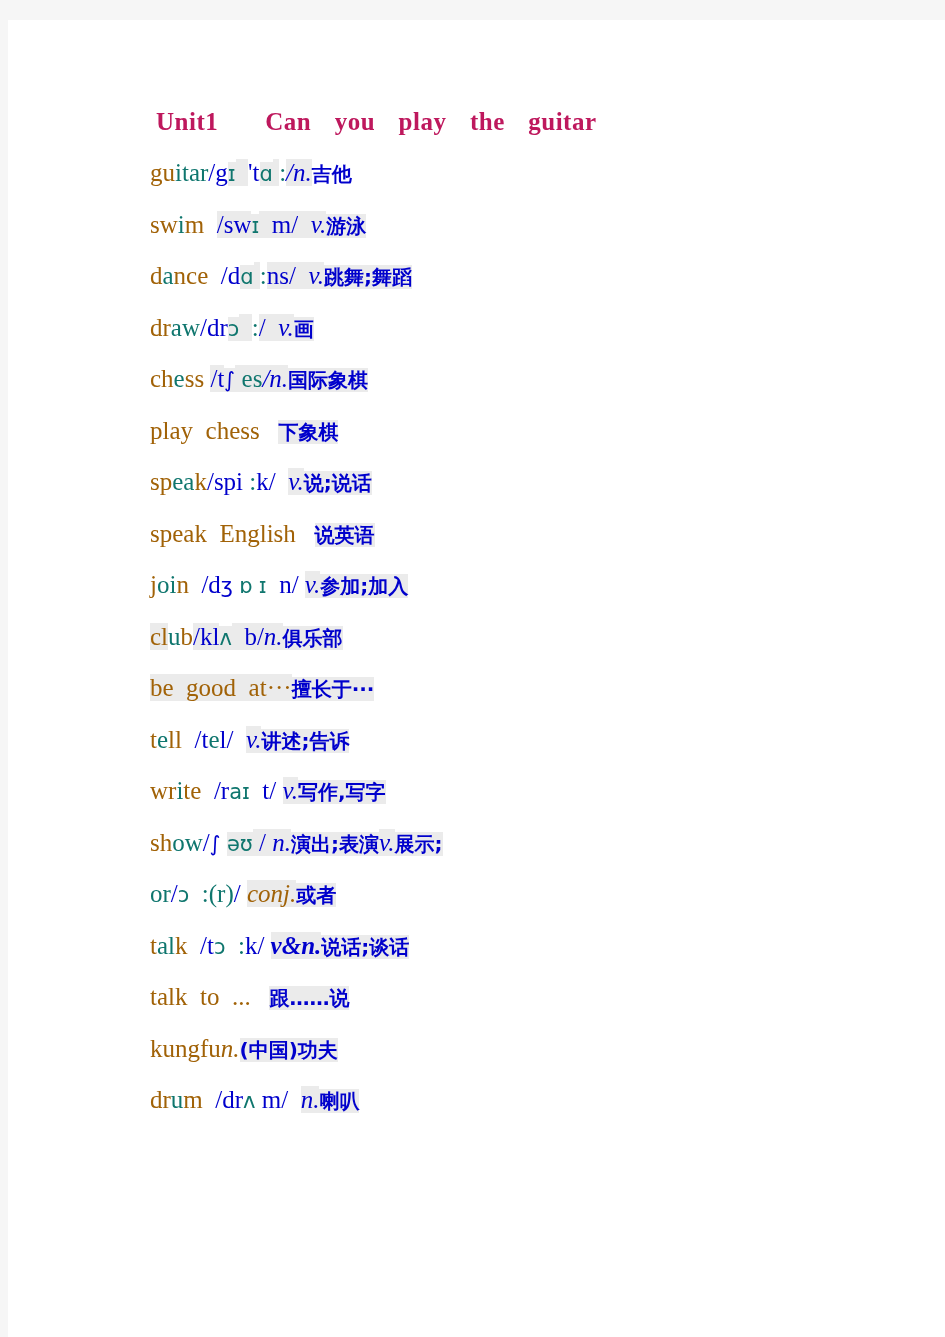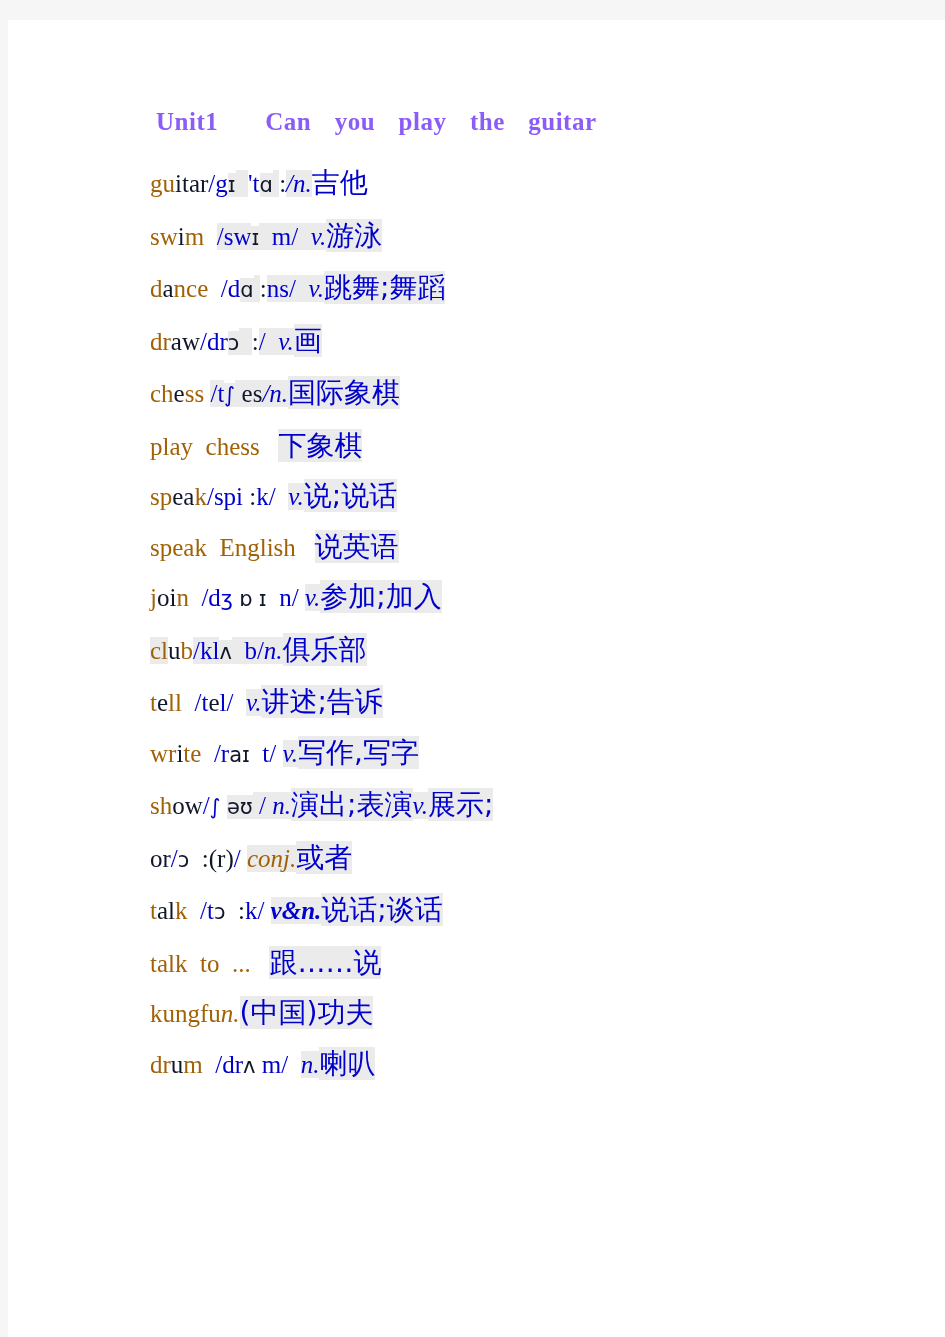--- a/index.html
+++ b/index.html
@@ -22,41 +22,41 @@
   #content {
     position: absolute;
     left: 142px;
     top: 88px;
     width: 740px;
   }
   .title {
     font-family: "Liberation Serif", "DejaVu Serif", serif;
     font-weight: bold;
     font-size: 25px;
-    color: #8b5cf6;
+    color: #be185d;
     letter-spacing: 0.5px;
     word-spacing: 5px;
-    margin: 0 0 22px 6px;
+    margin: 0 0 12px 6px;
     white-space: pre;
   }
   .entry {
     font-family: "Liberation Serif", "DejaVu Serif", serif;
     font-size: 25px;
     line-height: 49.5px;
     color: #000000;
     white-space: pre;
     margin: 0;
   }
   .hl { background: #ebebeb; }
   .k { color: #a16207; }
-  .r { color: #0f172a; }
+  .r { color: #0f766e; }
   .b { color: #0000cc; }
   .i { font-style: italic; }
   .bi { font-style: italic; font-weight: bold; }
-  .cn { font-family: "DejaVu Sans", "Liberation Sans", sans-serif; font-size: 28px; }
+  .cn { font-family: "DejaVu Sans", "Liberation Sans", sans-serif; font-size: 20px; font-weight: bold; }
   .ipa { font-family: "DejaVu Sans", "Liberation Sans", sans-serif; font-size: 21px; }
 </style>
 </head>
 <body>
 
 <div id="page">
   <div id="content">
 
     <div class="title">Unit1    Can  you  play  the  guitar</div>
 
@@ -74,20 +74,21 @@
     <div class="entry"><span class="k">play  chess</span>   <span class="hl b cn">下象棋</span></div>
 
     <div class="entry"><span class="k">sp</span><span class="r">ea</span><span class="k">k</span><span class="b">/spi</span> <span class="r">:</span><span class="b">k/</span>  <span class="hl b i">v.</span><span class="hl b cn">说;说话</span></div>
 
     <div class="entry"><span class="k">speak  English</span>   <span class="hl b cn">说英语</span></div>
 
     <div class="entry"><span class="k">j</span><span class="r">oi</span><span class="k">n</span>  <span class="b">/d</span><span class="b ipa">ʒ</span> <span class="r ipa">ɒ</span> <span class="r ipa">ɪ</span>  <span class="b">n/</span> <span class="hl b i">v.</span><span class="hl b cn">参加;加入</span></div>
 
     <div class="entry"><span class="hl k">cl</span><span class="r">u</span><span class="k">b</span><span class="hl b">/kl</span><span class="hl r ipa">ʌ</span><span class="hl"> </span><span class="hl b"> b/</span><span class="hl b i">n.</span><span class="hl b cn">俱乐部</span></div>
 
+    <div class="entry"><span class="hl k">be  good  at···</span><span class="hl b cn">擅长于···</span></div>
 
     <div class="entry"><span class="k">t</span><span class="r">e</span><span class="k">ll</span>  <span class="b">/t</span><span class="r">e</span><span class="b">l/</span>  <span class="hl b i">v.</span><span class="hl b cn">讲述;告诉</span></div>
 
 
     <div class="entry"><span class="k">wr</span><span class="r">i</span><span class="k">te</span>  <span class="b">/r</span><span class="r ipa">aɪ</span>  <span class="b">t/</span> <span class="hl b i">v.</span><span class="hl b cn">写作,写字</span></div>
 
     <div class="entry"><span class="k">sh</span><span class="r">ow</span><span class="b">/</span><span class="b ipa">∫</span> <span class="hl r ipa">əʊ</span><span class="hl"> </span><span class="hl b">/</span><span class="hl"> </span><span class="hl b i">n.</span><span class="hl b cn">演出;表演</span><span class="hl b i">v.</span><span class="hl b cn">展示;</span></div>
 
     <div class="entry"><span class="r">or</span><span class="b">/</span><span class="r ipa">ɔ</span>  <span class="r">:</span><span class="r">(r)</span><span class="b">/</span> <span class="hl k i">conj.</span><span class="hl b cn">或者</span></div>
 

